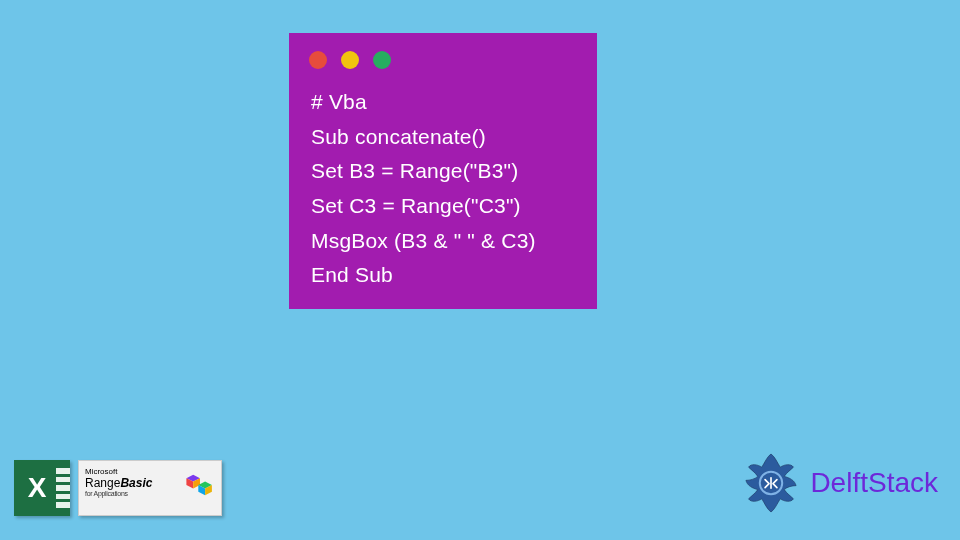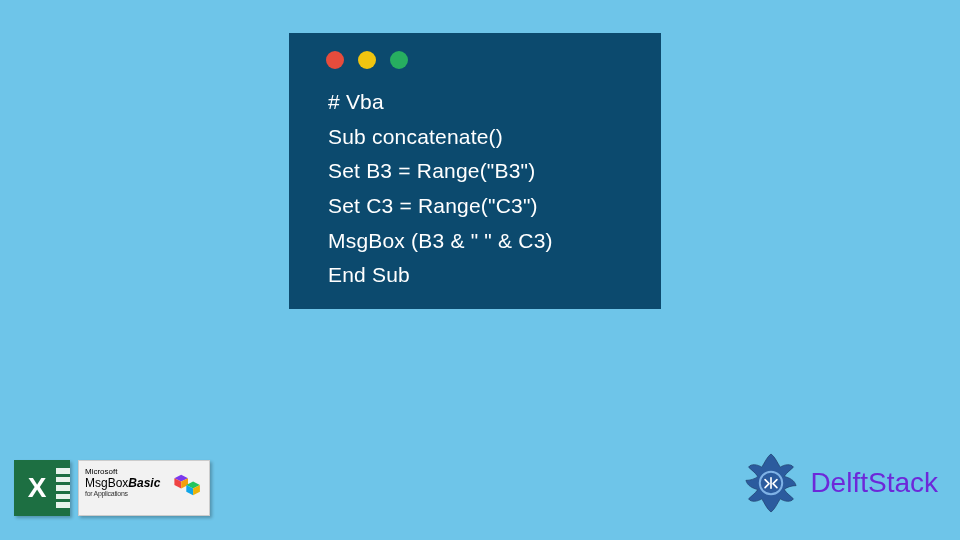--- a/index.html
+++ b/index.html
@@ -8,24 +8,24 @@
     height: 540px;
     background: #6ec5e9;
     position: relative;
     font-family: Arial, Helvetica, sans-serif;
     overflow: hidden;
   }
   .code-window {
     position: absolute;
     left: 289px;
     top: 33px;
-    width: 372px;
+    width: 308px;
     height: 276px;
-    background: #0c4a6e;
-    padding: 18px 20px 18px 39px;
+    background: #a21caf;
+    padding: 18px 20px 18px 22px;
   }
   .dots { display: flex; gap: 14px; margin-bottom: 16px; margin-left: -2px; }
   .dot { width: 18px; height: 18px; border-radius: 50%; }
   .dot-red { background: #e74c3c; }
   .dot-yellow { background: #f1c40f; }
   .dot-green { background: #27ae60; }
   .code {
     color: #ffffff;
     font-size: 21px;
     line-height: 1.65;
@@ -64,21 +64,21 @@
   }
   .excel-icon .bars div { flex:1; background:#e8f3ec; }
   .excel-x {
     color: #ffffff;
     font-size: 28px;
     font-weight: bold;
     font-family: Arial, sans-serif;
     margin-left: -10px;
   }
   .vb-label {
-    width: 132px;
+    width: 144px;
     height: 56px;
     background: #f2f2f2;
     border: 1px solid #cccccc;
     position: relative;
     padding: 6px 6px 4px 6px;
     box-shadow: 2px 2px 3px rgba(0,0,0,0.25);
   }
   .vb-micro { font-size: 8px; color:#000; }
   .vb-vb { font-size: 12px; color:#000; }
   .vb-vb .b { font-weight: bold; font-style: italic; }
@@ -134,21 +134,21 @@
         <div></div>
         <div></div>
         <div></div>
         <div></div>
         <div></div>
       </div>
     <span class="excel-x">X</span>
   </div>
   <div class="vb-label">
     <div class="vb-micro">Microsoft</div>
-    <div class="vb-vb"><span>MsgBox</span><span class="b">Basic</span></div>
+    <div class="vb-vb"><span>Range</span><span class="b">Basic</span></div>
     <div class="vb-app">for Applications</div>
     <div class="vb-boxes">
       <svg viewBox="0 0 40 32">
         <g transform="translate(4,4)">
           <polygon points="8,0 16,4 8,8 0,4" fill="#7c3aed"></polygon>
           <polygon points="0,4 8,8 8,16 0,12" fill="#ef4444"></polygon>
           <polygon points="16,4 16,12 8,16 8,8" fill="#f59e0b"></polygon>
         </g>
         <g transform="translate(18,12)">
           <polygon points="8,0 16,4 8,8 0,4" fill="#22c55e"></polygon>

